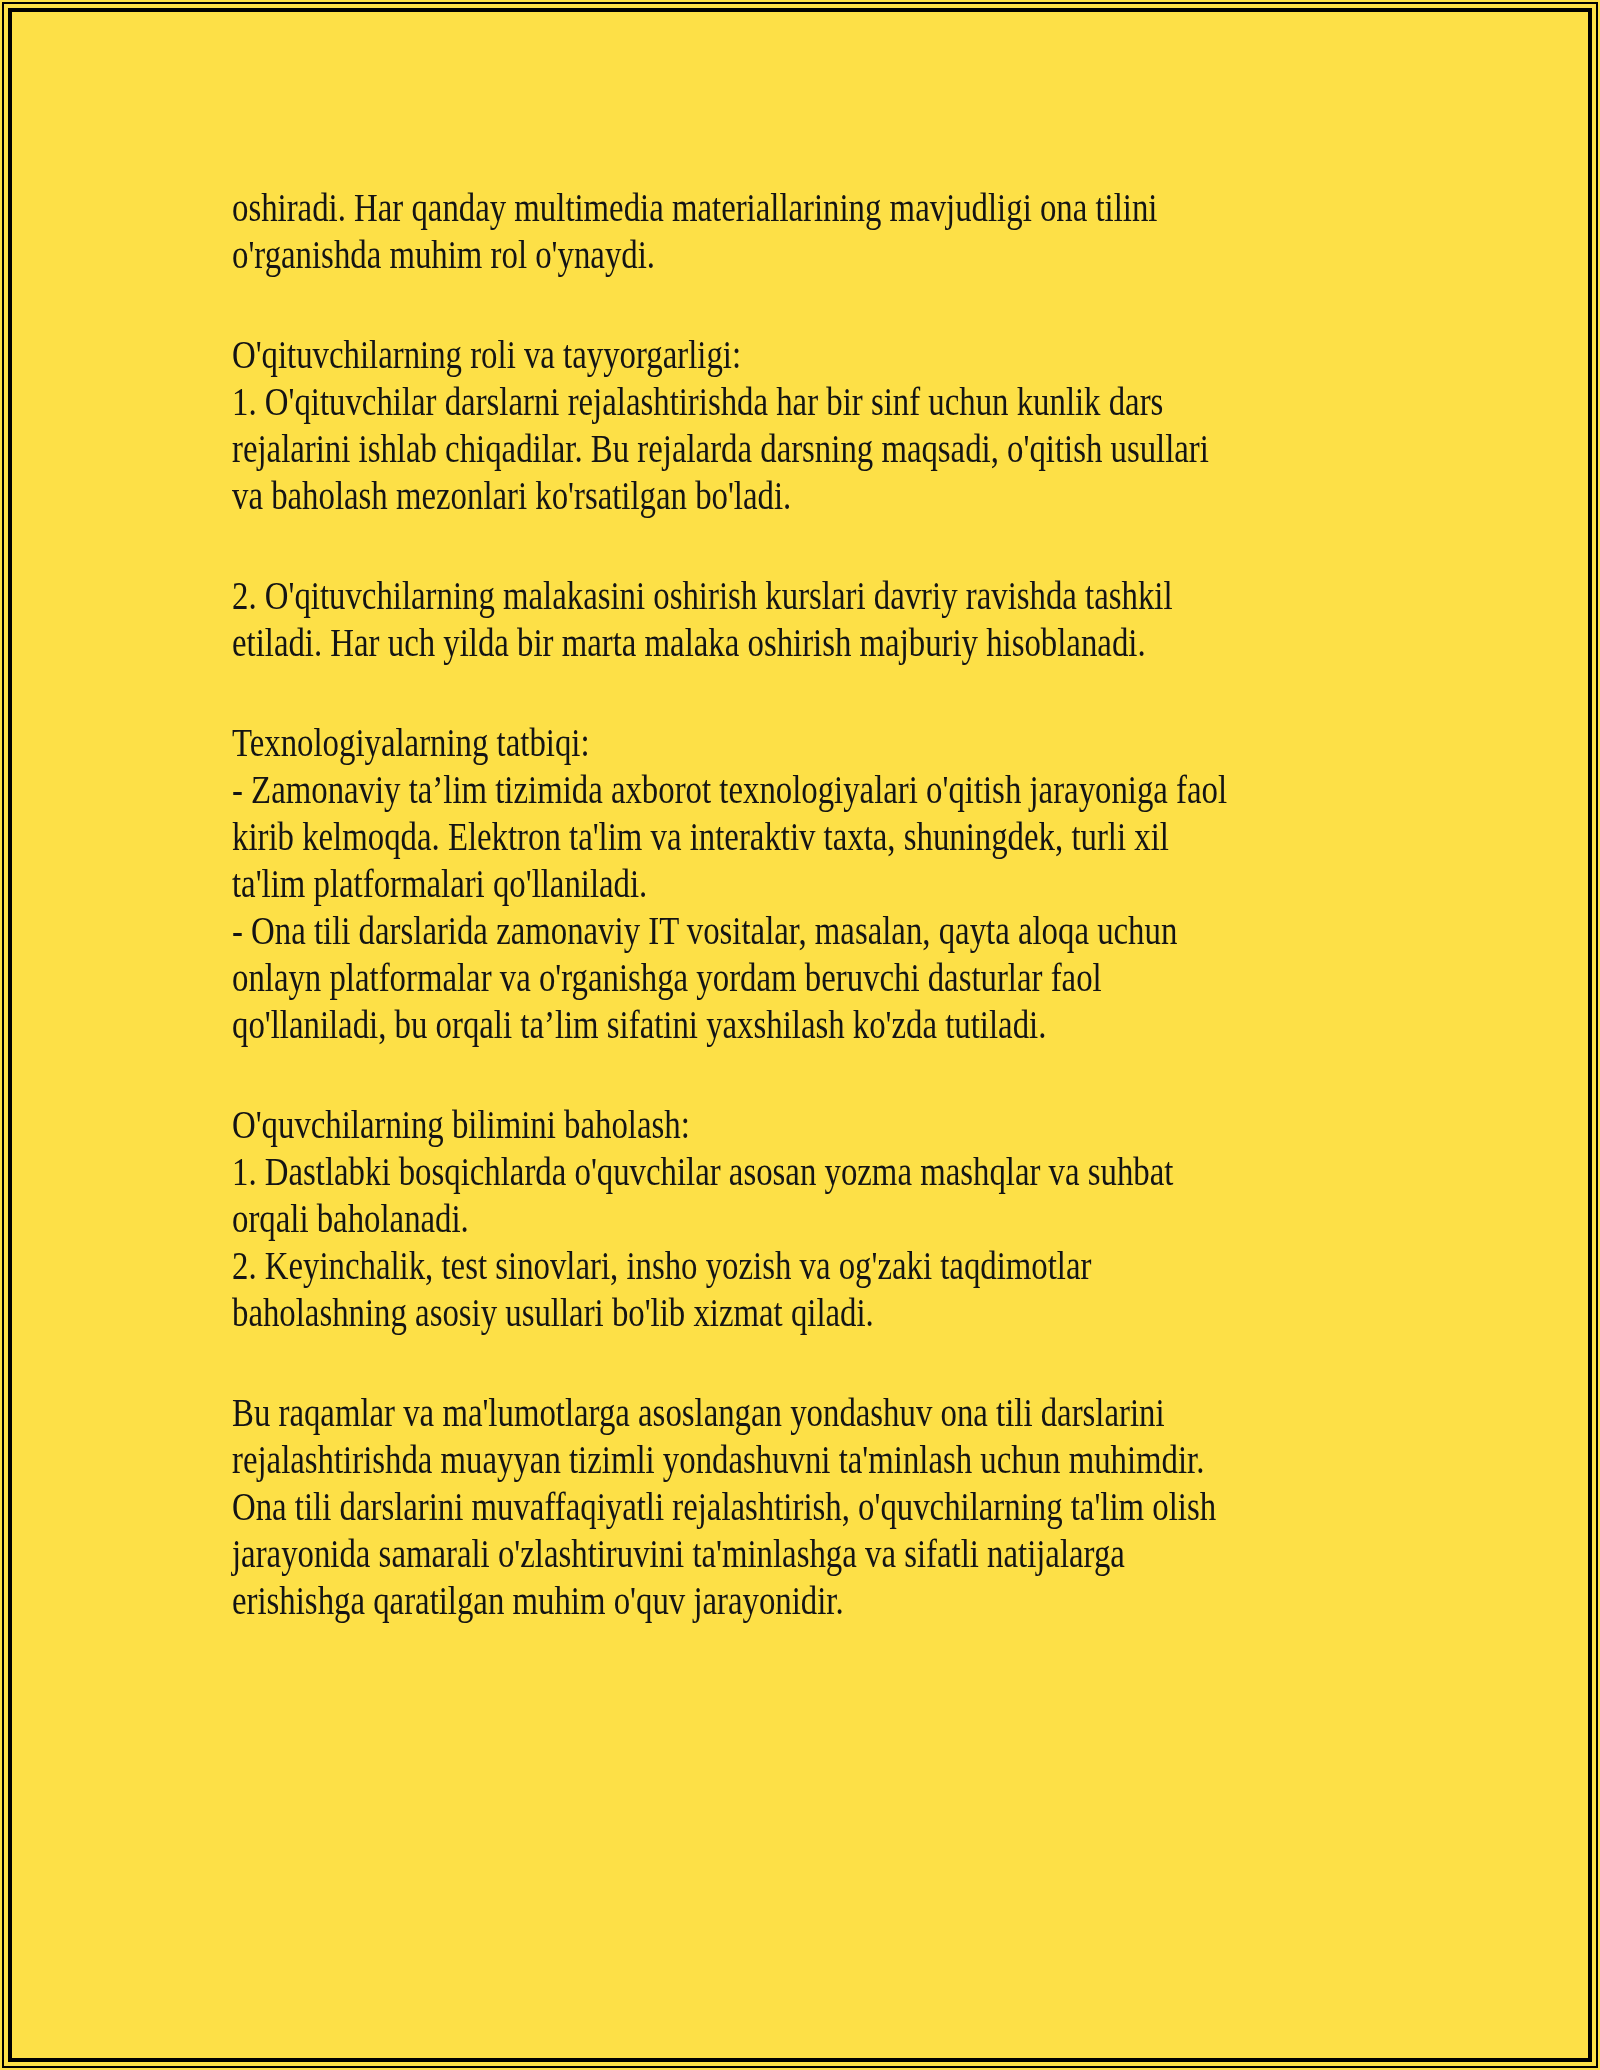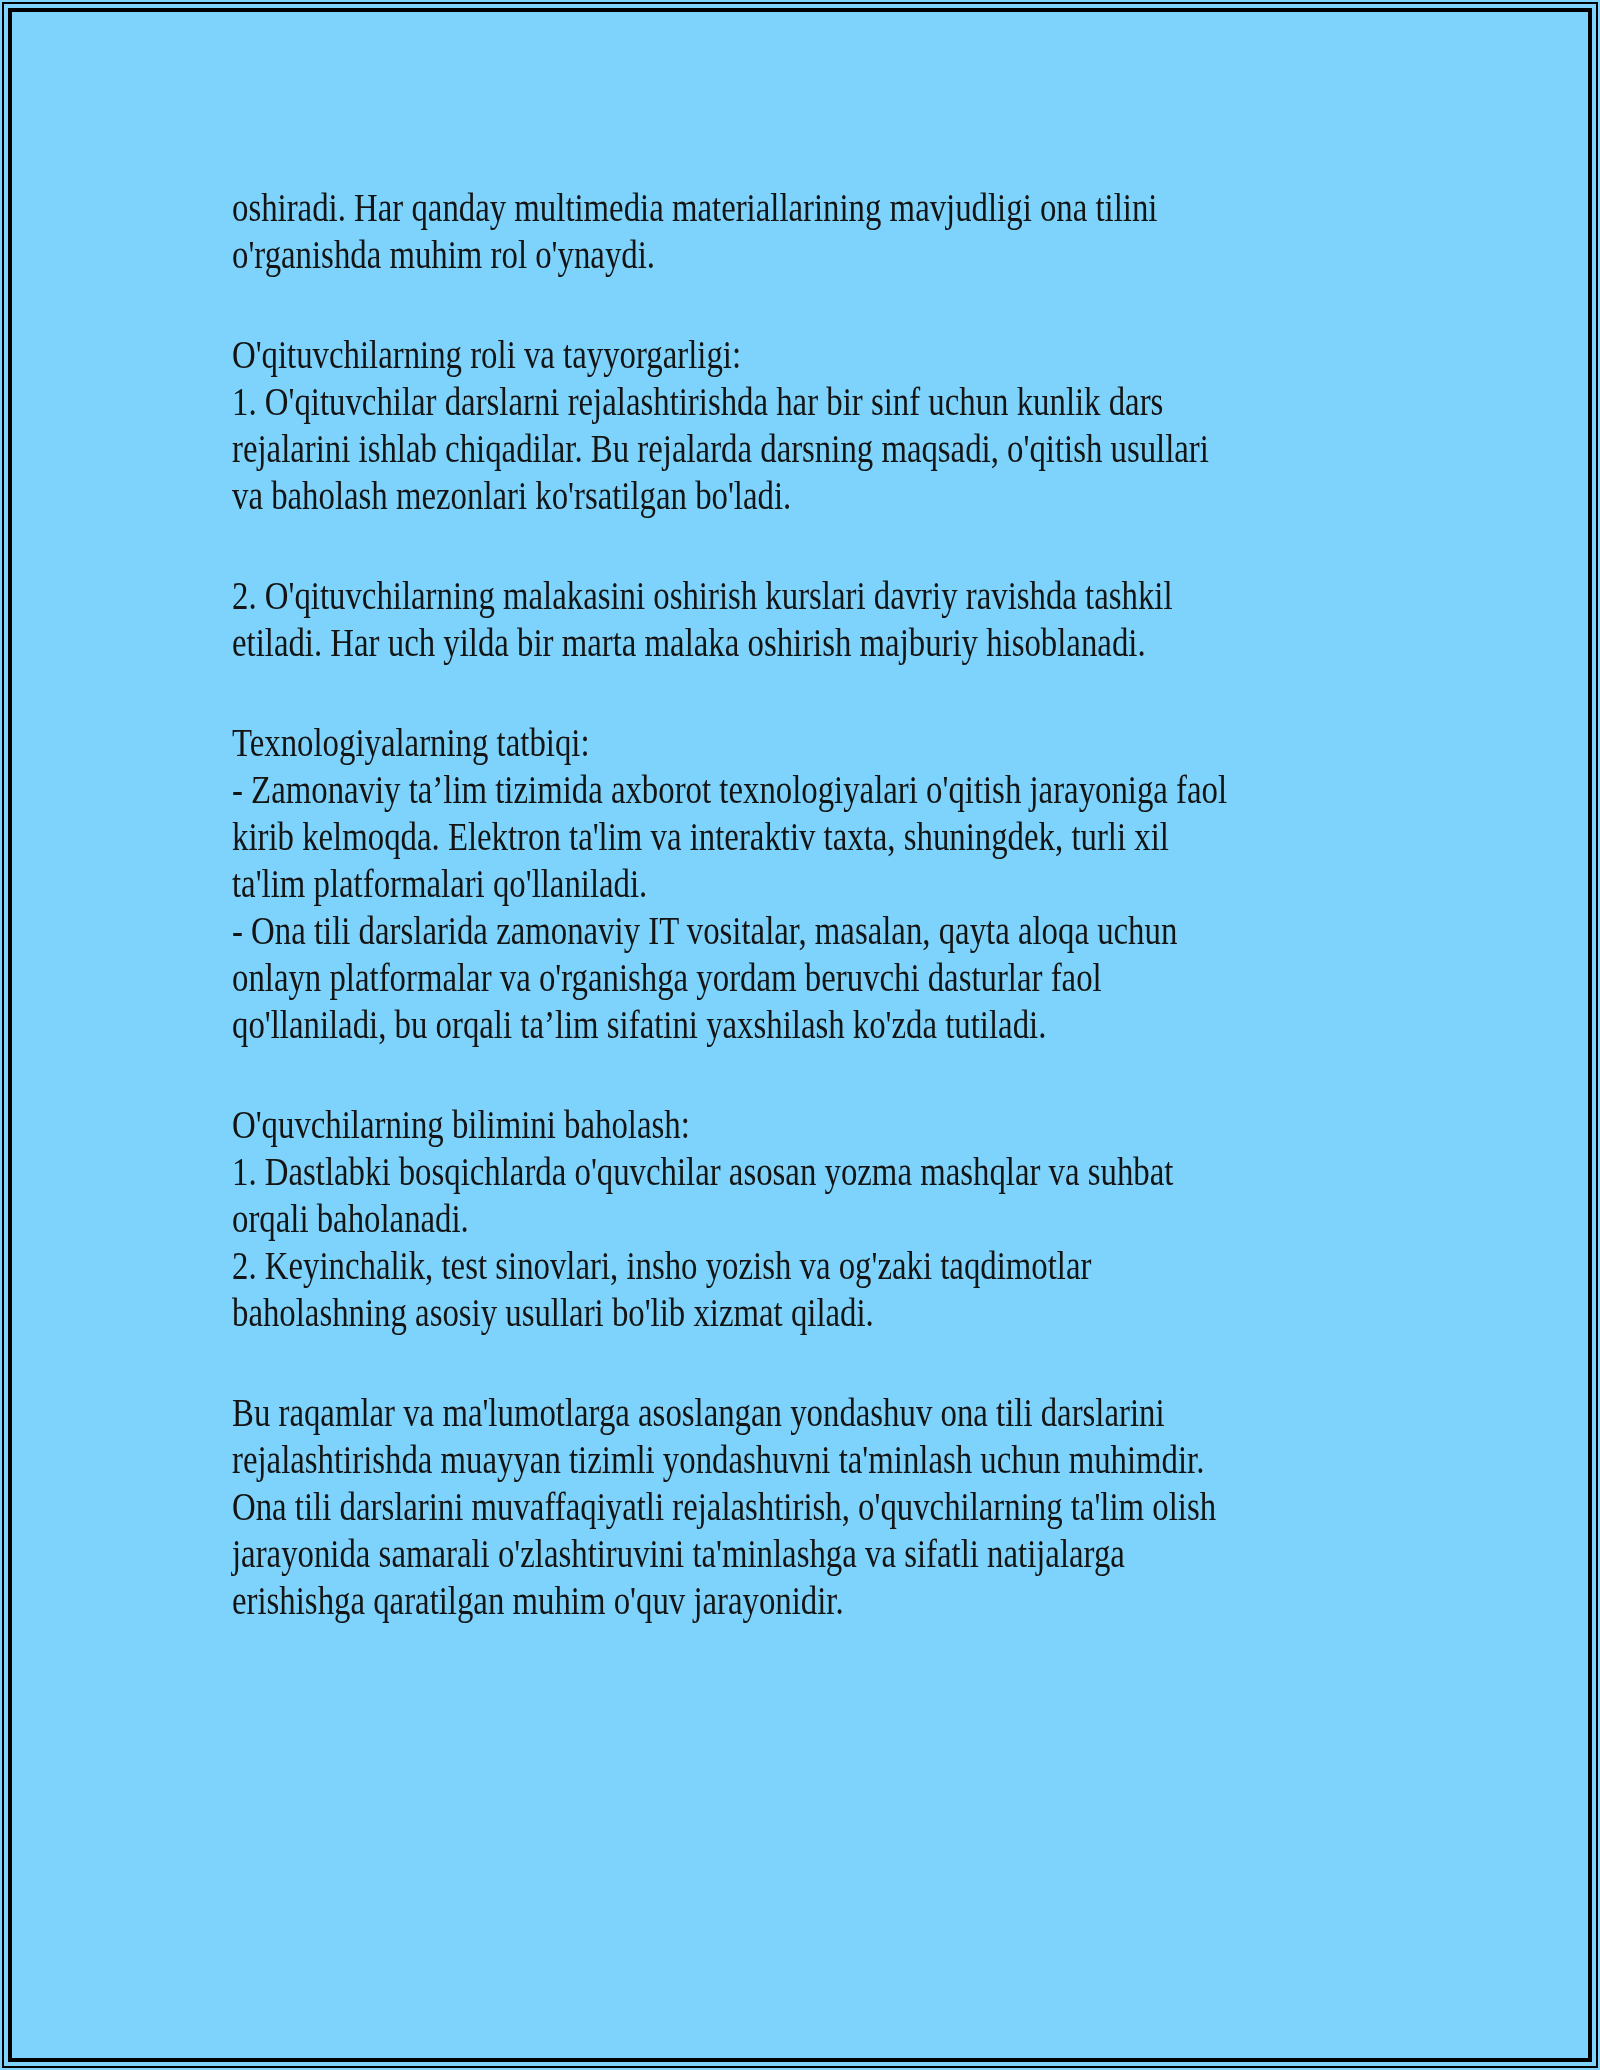--- a/index.html
+++ b/index.html
@@ -4,21 +4,21 @@
 <style>
   html, body {
     margin: 0;
     padding: 0;
     background: #ffffff;
   }
   .page {
     position: relative;
     width: 1600px;
     height: 2070px;
-    background: #7dd3fc;
+    background: #fde047;
     overflow: hidden;
   }
   .frame-outer {
     position: absolute;
     inset: 2px;
     border: 2px solid #000000;
     pointer-events: none;
   }
   .frame-inner {
     position: absolute;

